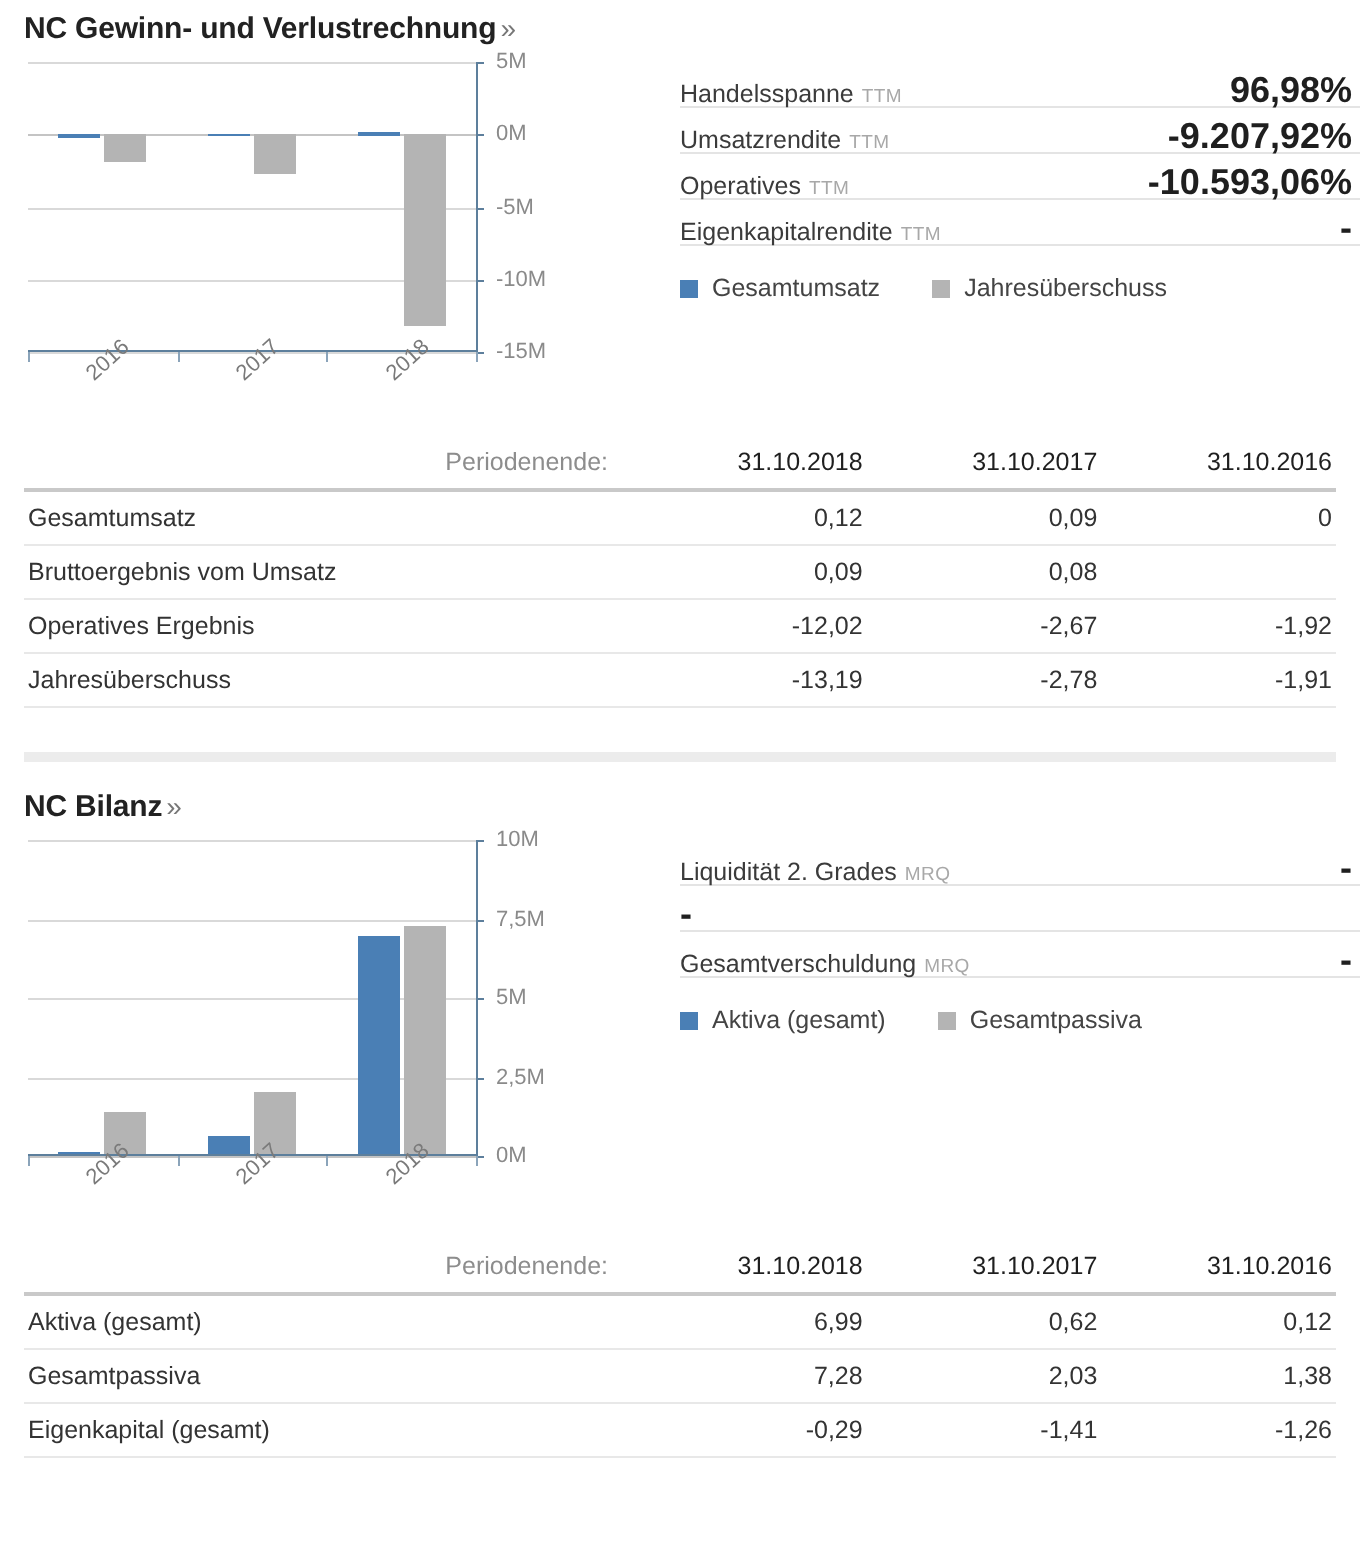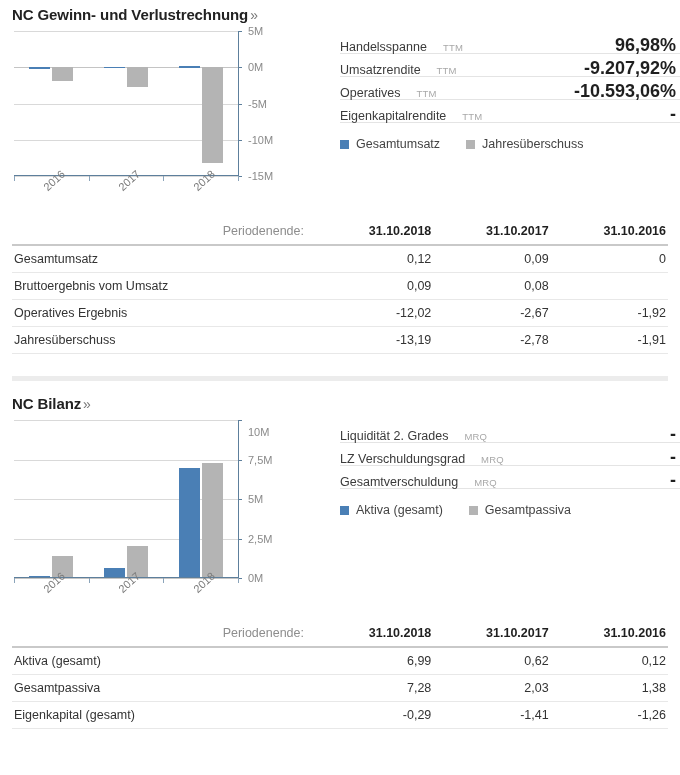--- a/index.html
+++ b/index.html
@@ -113,21 +113,21 @@
     border-bottom: 1px solid #e4e4e4;
     padding: 4px 4px 4px 0;
     font-size: 12.5px;
     color: #3b3b3b;
     height: 14px;
   }
   .metric-label { white-space: nowrap; }
   .metric-period {
     font-size: 9.5px;
     color: #a8a8a8;
-    padding-left: 16px;
+    padding-left: 4px;
     letter-spacing: 0.2px;
   }
   .metric-value {
     font-weight: bold;
     font-size: 18px;
     color: #1f1f1f;
     white-space: nowrap;
   }
 
   
@@ -167,21 +167,21 @@
   }
   .th-periodenende {
     text-align: right;
     font-size: 10.5px;
     color: #8d8d8d;
     font-weight: normal;
     padding-right: 12px !important;
   }
   .th-date {
     text-align: right;
-    font-weight: bold;
+    font-weight: normal;
     color: #1f1f1f;
     font-size: 12.5px;
   }
   .data-table tbody td {
     border-bottom: 1px solid #e8e8e8;
     color: #333333;
   }
   .td-label { text-align: left; padding-left: 2px !important; }
   .td-num { text-align: right; }
 
@@ -329,21 +329,21 @@
             <div class="gridline" style="top: 79px;"></div>
             <div class="gridline" style="top: 118.5px;"></div>
             <div class="gridline zero" style="top: 158px;"></div>
             <div class="bar" style="background: rgb(74, 127, 181); width: 21px; left: 15.3333px; top: 156.104px; height: 1.896px; bottom: auto;"></div>
             <div class="bar" style="background: rgb(180, 180, 180); width: 21px; left: 38.3333px; top: 136.196px; height: 21.804px; bottom: auto;"></div>
             <div class="bar" style="background: rgb(74, 127, 181); width: 21px; left: 90px; top: 148.204px; height: 9.796px; bottom: auto;"></div>
             <div class="bar" style="background: rgb(180, 180, 180); width: 21px; left: 113px; top: 125.926px; height: 32.074px; bottom: auto;"></div>
             <div class="bar" style="background: rgb(74, 127, 181); width: 21px; left: 164.667px; top: 47.558px; height: 110.442px; bottom: auto;"></div>
             <div class="bar" style="background: rgb(180, 180, 180); width: 21px; left: 187.667px; top: 42.976px; height: 115.024px; bottom: auto;"></div>
           </div>
-          <div class="ytick" style="top: 12px; left: 234px;">10M</div>
+          <div class="ytick" style="top: 0px; left: 234px;">10M</div>
           <div class="ytick-mark" style="top: 0px; left: 224px;"></div>
           <div class="ytick" style="top: 39.5px; left: 234px;">7,5M</div>
           <div class="ytick-mark" style="top: 39.5px; left: 224px;"></div>
           <div class="ytick" style="top: 79px; left: 234px;">5M</div>
           <div class="ytick-mark" style="top: 79px; left: 224px;"></div>
           <div class="ytick" style="top: 118.5px; left: 234px;">2,5M</div>
           <div class="ytick-mark" style="top: 118.5px; left: 224px;"></div>
           <div class="ytick" style="top: 158px; left: 234px;">0M</div>
           <div class="ytick-mark" style="top: 158px; left: 224px;"></div>
           <div class="axis-y" style="left: 224px;"></div>
@@ -359,21 +359,20 @@
       <div style="height:42px"></div>
     </div>
 
     <div class="side-col">
       <div class="metrics" id="balance-metrics" style="margin-top:8px;">
           <div class="metric-row">
             <div><span class="metric-label">Liquidität 2. Grades</span><span class="metric-period">MRQ</span></div>
             <div class="metric-value">-</div>
           </div>
           <div class="metric-row">
-            <div><span class="metric-label">LZ Verschuldungsgrad</span><span class="metric-period">MRQ</span></div>
             <div class="metric-value">-</div>
           </div>
           <div class="metric-row">
             <div><span class="metric-label">Gesamtverschuldung</span><span class="metric-period">MRQ</span></div>
             <div class="metric-value">-</div>
           </div>
         </div>
       <div class="legend" id="balance-legend">
           <div class="legend-item">
             <span class="swatch" style="background: rgb(74, 127, 181);"></span>

